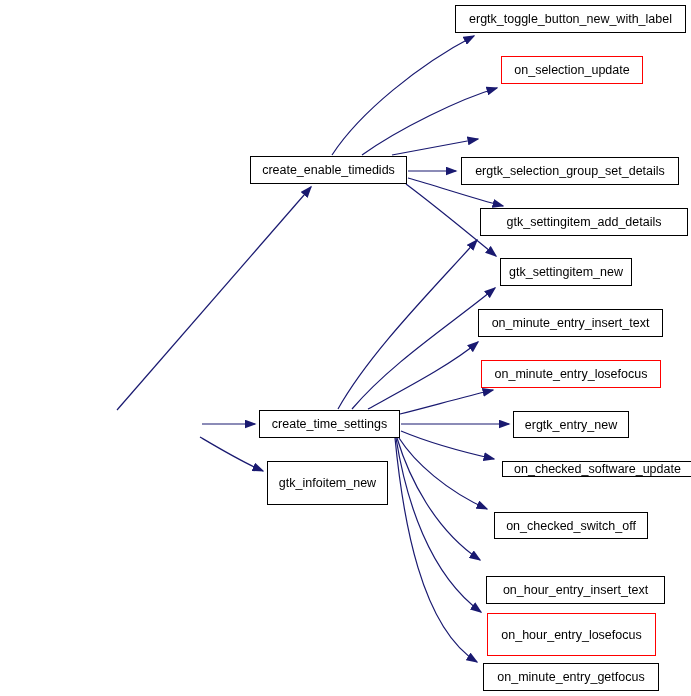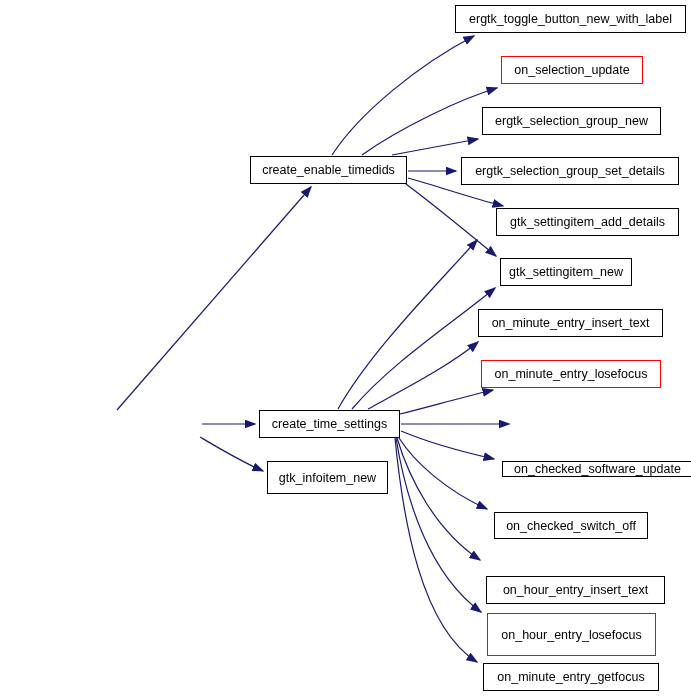--- a/index.html
+++ b/index.html
@@ -80,38 +80,38 @@
     <path d="M397,438 C409,478 435,530 480,560" marker-end="url(#arrow)"></path>
     <path d="M396,438 C406,500 429,574 481,612" marker-end="url(#arrow)"></path>
     <path d="M395,438 C403,520 421,627 477,662" marker-end="url(#arrow)"></path>
   </svg>
 
 
   <div class="node" style="left:250px;top:156px;width:157px;height:28px">create_enable_timedids</div>
 
   <div class="node" style="left:259px;top:410px;width:141px;height:28px">create_time_settings</div>
 
-  <div class="node" style="left:267px;top:461px;width:121px;height:33px">gtk_infoitem_new</div>
+  <div class="node" style="left:267px;top:461px;width:121px;height:44px">gtk_infoitem_new</div>
 
   <div class="node red" style="left:501px;top:56px;width:142px;height:28px">on_selection_update</div>
 
   <div class="node" style="left:455px;top:5px;width:231px;height:28px">ergtk_toggle_button_new_with_label</div>
 
-  <div class="node" style="left:482px;top:107px;width:179px;height:28px">ergtk_selection_group_new</div>
 
   <div class="node" style="left:461px;top:157px;width:218px;height:28px">ergtk_selection_group_set_details</div>
 
-  <div class="node" style="left:496px;top:208px;width:183px;height:28px">gtk_settingitem_add_details</div>
+  <div class="node" style="left:480px;top:208px;width:208px;height:28px">gtk_settingitem_add_details</div>
 
   <div class="node" style="left:500px;top:258px;width:132px;height:28px">gtk_settingitem_new</div>
 
   <div class="node" style="left:478px;top:309px;width:185px;height:28px">on_minute_entry_insert_text</div>
 
   <div class="node red" style="left:481px;top:360px;width:180px;height:28px">on_minute_entry_losefocus</div>
 
+  <div class="node" style="left:513px;top:411px;width:116px;height:27px">ergtk_entry_new</div>
 
   <div class="node" style="left:502px;top:461px;width:191px;height:16px">on_checked_software_update</div>
 
   <div class="node" style="left:494px;top:512px;width:154px;height:27px">on_checked_switch_off</div>
 
   <div class="node" style="left:486px;top:576px;width:179px;height:28px">on_hour_entry_insert_text</div>
 
   <div class="node red" style="left:487px;top:613px;width:169px;height:43px">on_hour_entry_losefocus</div>
 
   <div class="node" style="left:483px;top:663px;width:176px;height:28px">on_minute_entry_getfocus</div>

